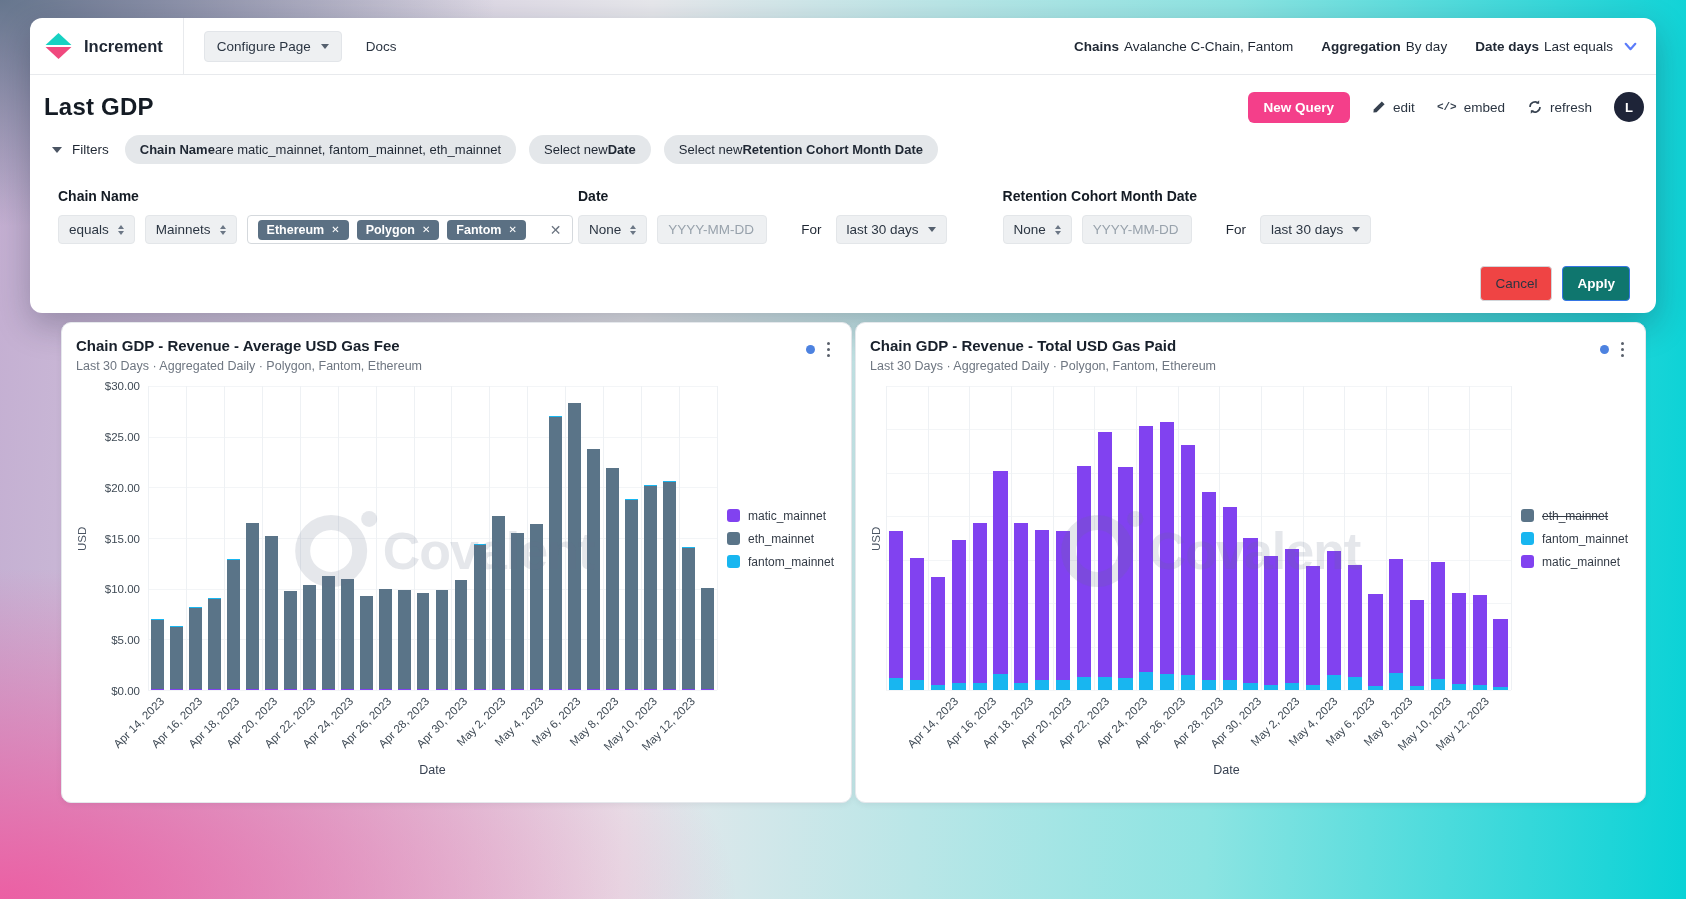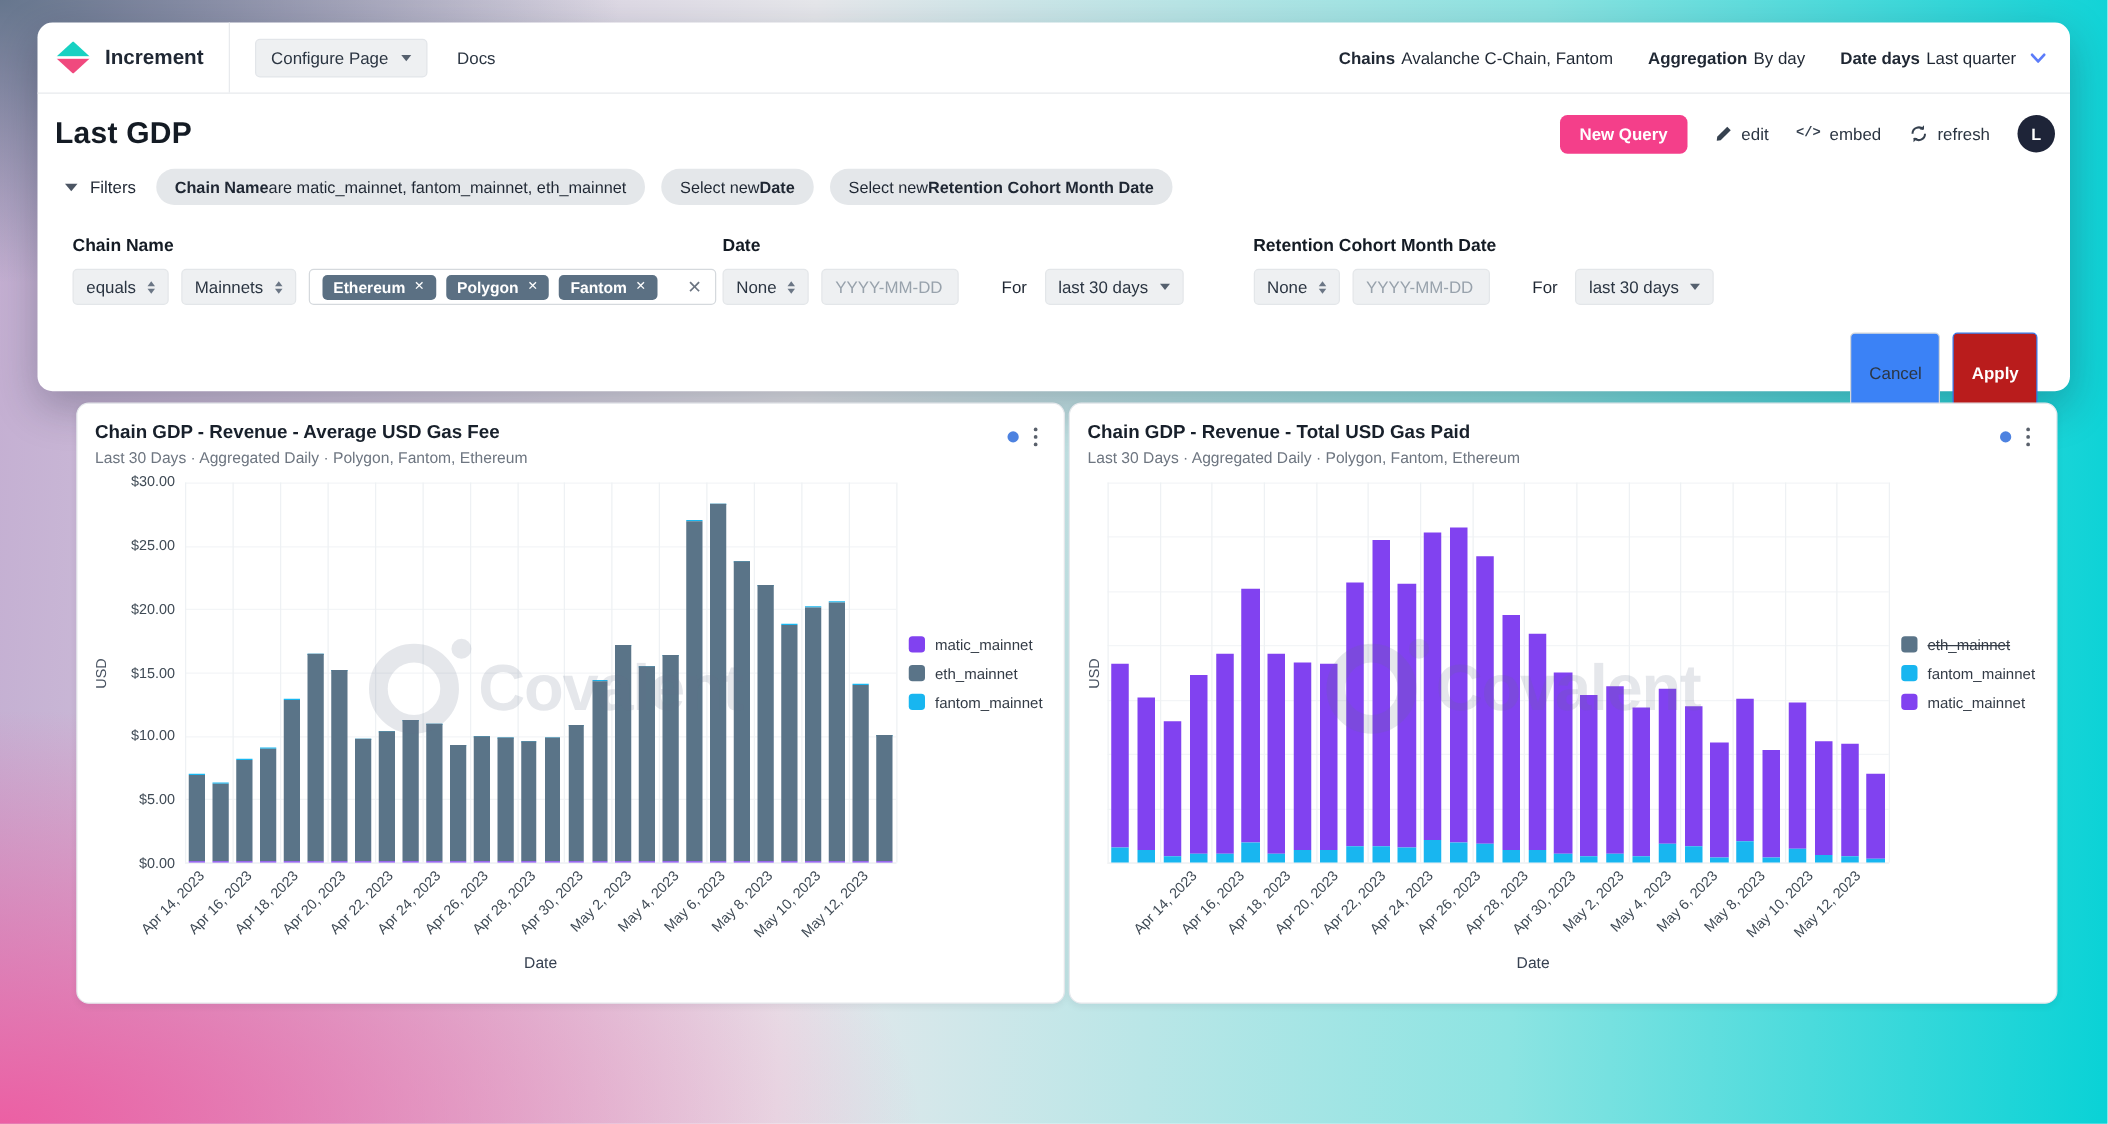--- a/index.html
+++ b/index.html
@@ -69,23 +69,23 @@
   .tag .x { font-size:10px; font-weight:400; cursor:pointer; }
   .clear-x { margin-left:auto; color:#6b7480; font-size:14px; cursor:pointer; }
   .date-input { background:#eef0f2; border:1px solid #e3e6e9; border-radius:4px; height:29px;
     width:110px; padding:0 10px; font-size:13.5px; color:#2b3542; font-family:inherit; }
   .date-input::placeholder { color:#98a2ac; }
   .for-label { font-size:13.5px; color:#1f2733; margin:0 4px 0 24px; }
   .fe-col1 { width:497px; }
   .fe-col2 { margin-left:23px; }
   .fe-col3 { margin-left:56px; }
   .editor-buttons { display:flex; justify-content:flex-end; gap:10px; padding:22px 26px 0 0; }
-  .btn-cancel { background:#3b82f6; border:1px solid #d2d6da; border-radius:4px; padding:24px 14px;
+  .btn-cancel { background:#ef4444; border:1px solid #d2d6da; border-radius:4px; padding:9px 14px;
     font-size:13.5px; color:#2b3542; cursor:pointer; }
-  .btn-apply { background:#b91c1c; border:1px solid #3575e5; border-radius:4px; padding:6px 14px;
+  .btn-apply { background:#0f766e; border:1px solid #3575e5; border-radius:4px; padding:6px 14px;
     font-size:13.5px; font-weight:600; color:#fff; cursor:pointer; }
   
   .chart-card { position:absolute; top:322px; width:791px; height:481px; background:#fff;
     border:1px solid #e5e8ec; border-radius:10px; box-shadow:0 2px 6px rgba(15,23,42,.06);
     padding:14px 10px 8px 14px; }
   .cc-head { display:flex; align-items:flex-start; }
   .cc-title { font-size:15px; font-weight:600; color:#18202b; }
   .cc-sub { font-size:12.5px; color:#6e7681; margin-top:5px; }
   .cc-actions { margin-left:auto; display:flex; align-items:center; gap:9px; padding:4px 8px 0 0; }
   .live-dot { width:9px; height:9px; border-radius:50%; background:#4d82e0; }
@@ -134,21 +134,21 @@
     <span class="brand">Increment</span>
     <span class="hdr-divider"></span>
     <span class="btn-configure">
       <span>Configure Page</span>
       <span class="caret"></span>
     </span>
     <span class="docs">Docs</span>
     <span class="hdr-meta" id="hdr-meta">
         <span class="meta-item"><b>Chains</b><span>Avalanche C-Chain, Fantom</span></span>
         <span class="meta-item"><b>Aggregation</b><span>By day</span></span>
-        <span class="meta-item"><b>Date days</b><span>Last quarter</span></span>
+        <span class="meta-item"><b>Date days</b><span>Last equals</span></span>
       </span>
     <span class="chev" style="margin-left:10px">
       <svg width="15" height="15" viewBox="0 0 14 14">
           <polyline points="2.5,4.5 7,9.5 11.5,4.5" fill="none" stroke="#5b7cfa" stroke-width="2" stroke-linecap="round" stroke-linejoin="round"></polyline>
         </svg>
     </span>
   </div>
 
   <div class="title-row">
     <h1 class="page-title">Last GDP</h1>

